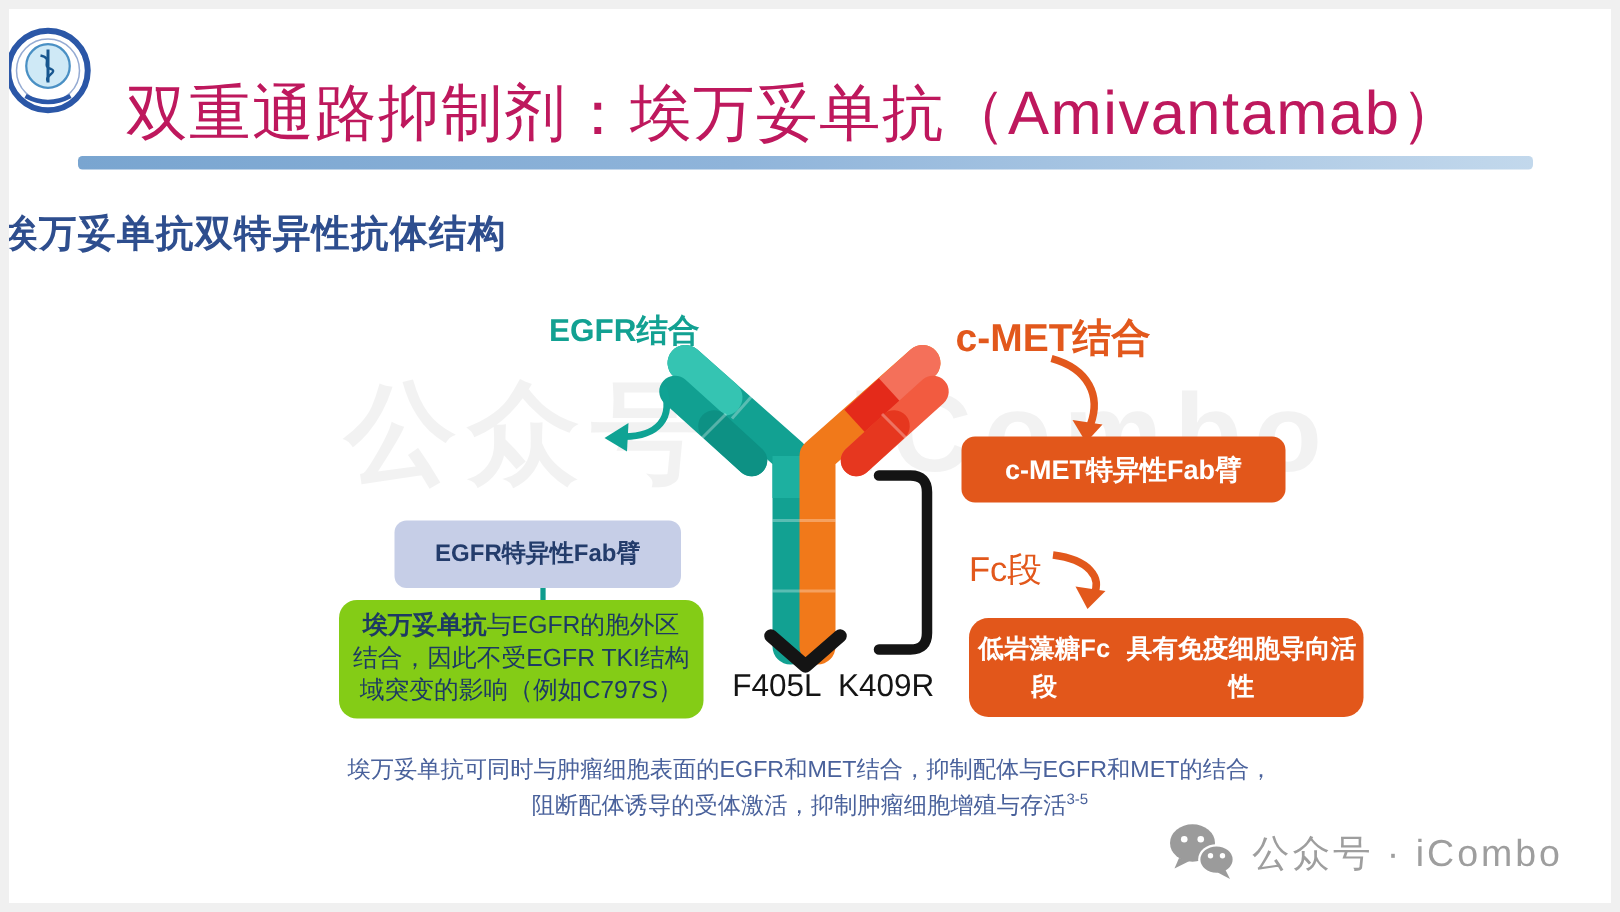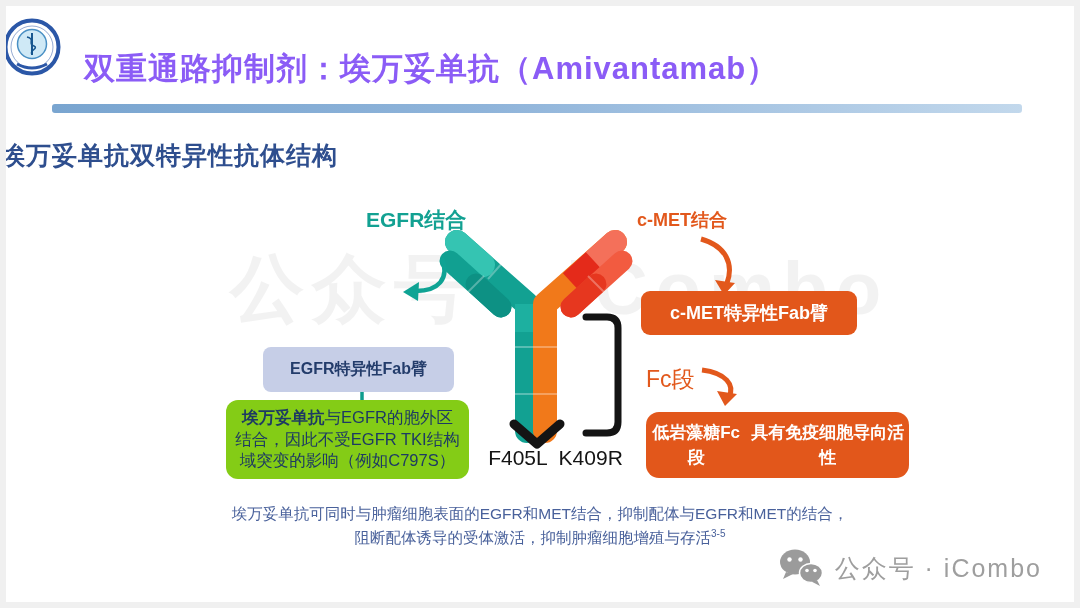--- a/index.html
+++ b/index.html
@@ -5,41 +5,41 @@
   html,body{margin:0;padding:0;background:#e9e9e9;}
   .page{
     position:relative;width:1080px;height:608px;background:#ffffff;
     font-family:"Liberation Sans","DejaVu Sans",sans-serif;overflow:hidden;
   }
   .frame{position:absolute;inset:0;border:6px solid #f0f0f0;pointer-events:none;z-index:5;}
   
   .logo{position:absolute;left:3px;top:16px;z-index:3;}
   .title{
     position:absolute;left:84px;top:48px;z-index:3;
-    font-size:31px;font-weight:700;color:#8b5cf6;letter-spacing:1px;white-space:nowrap;
+    font-size:41px;font-weight:400;color:#be185d;letter-spacing:1px;white-space:nowrap;
   }
   .underline{
     position:absolute;left:52px;top:104px;width:970px;height:9px;border-radius:3px;z-index:3;
     background:linear-gradient(90deg,#79a5d0 0%,#8fb4da 45%,#c2d8ec 100%);
   }
   .subtitle{
     position:absolute;left:0;right:0;top:139px;z-index:3;
     font-size:25px;font-weight:700;color:#2e4e8e;letter-spacing:1px;
   }
   .watermark{
     position:absolute;left:230px;top:240px;z-index:0;
     font-size:74px;font-weight:700;letter-spacing:8px;color:rgba(130,130,130,0.10);white-space:nowrap;
   }
   
   .diagram-svg{position:absolute;left:0;top:0;z-index:1;}
   
   .lbl{position:absolute;z-index:2;white-space:nowrap;text-align:right;}
   .igg1{left:455px;top:190px;width:170px;text-align:center;font-size:22px;color:#1f1f1f;}
   .egfr-bind{left:366px;top:206px;font-size:21px;font-weight:700;color:#12a192;}
-  .cmet-bind{left:637px;top:208px;font-size:18px;font-weight:700;color:#e2581c;}
+  .cmet-bind{left:637px;top:208px;font-size:26px;font-weight:700;color:#e2581c;}
   .fc-lbl{left:646px;top:364px;font-size:23px;font-weight:400;color:#e2581c;}
   .mutation{left:468px;top:446px;width:175px;text-align:center;font-size:21px;color:#141414;white-space:pre;}
   
   .box{position:absolute;z-index:2;display:flex;align-items:center;justify-content:center;text-align:center;box-sizing:border-box;}
   .box-egfr-fab{left:263px;top:309px;width:191px;height:45px;background:#c6cee7;border-radius:8px;
     color:#233c6b;font-size:16px;font-weight:600;margin-top:38px;}
   .box-note{left:226px;top:400px;width:243px;height:79px;background:#84cc16;border-radius:12px;
     color:#1d3a63;font-size:16.5px;line-height:1.33;padding:5px 9px;font-weight:500;}
   .box-cmet-fab{left:641px;top:291px;width:216px;height:44px;background:#e2571b;border-radius:9px;
     color:#ffffff;font-size:18px;font-weight:600;}

